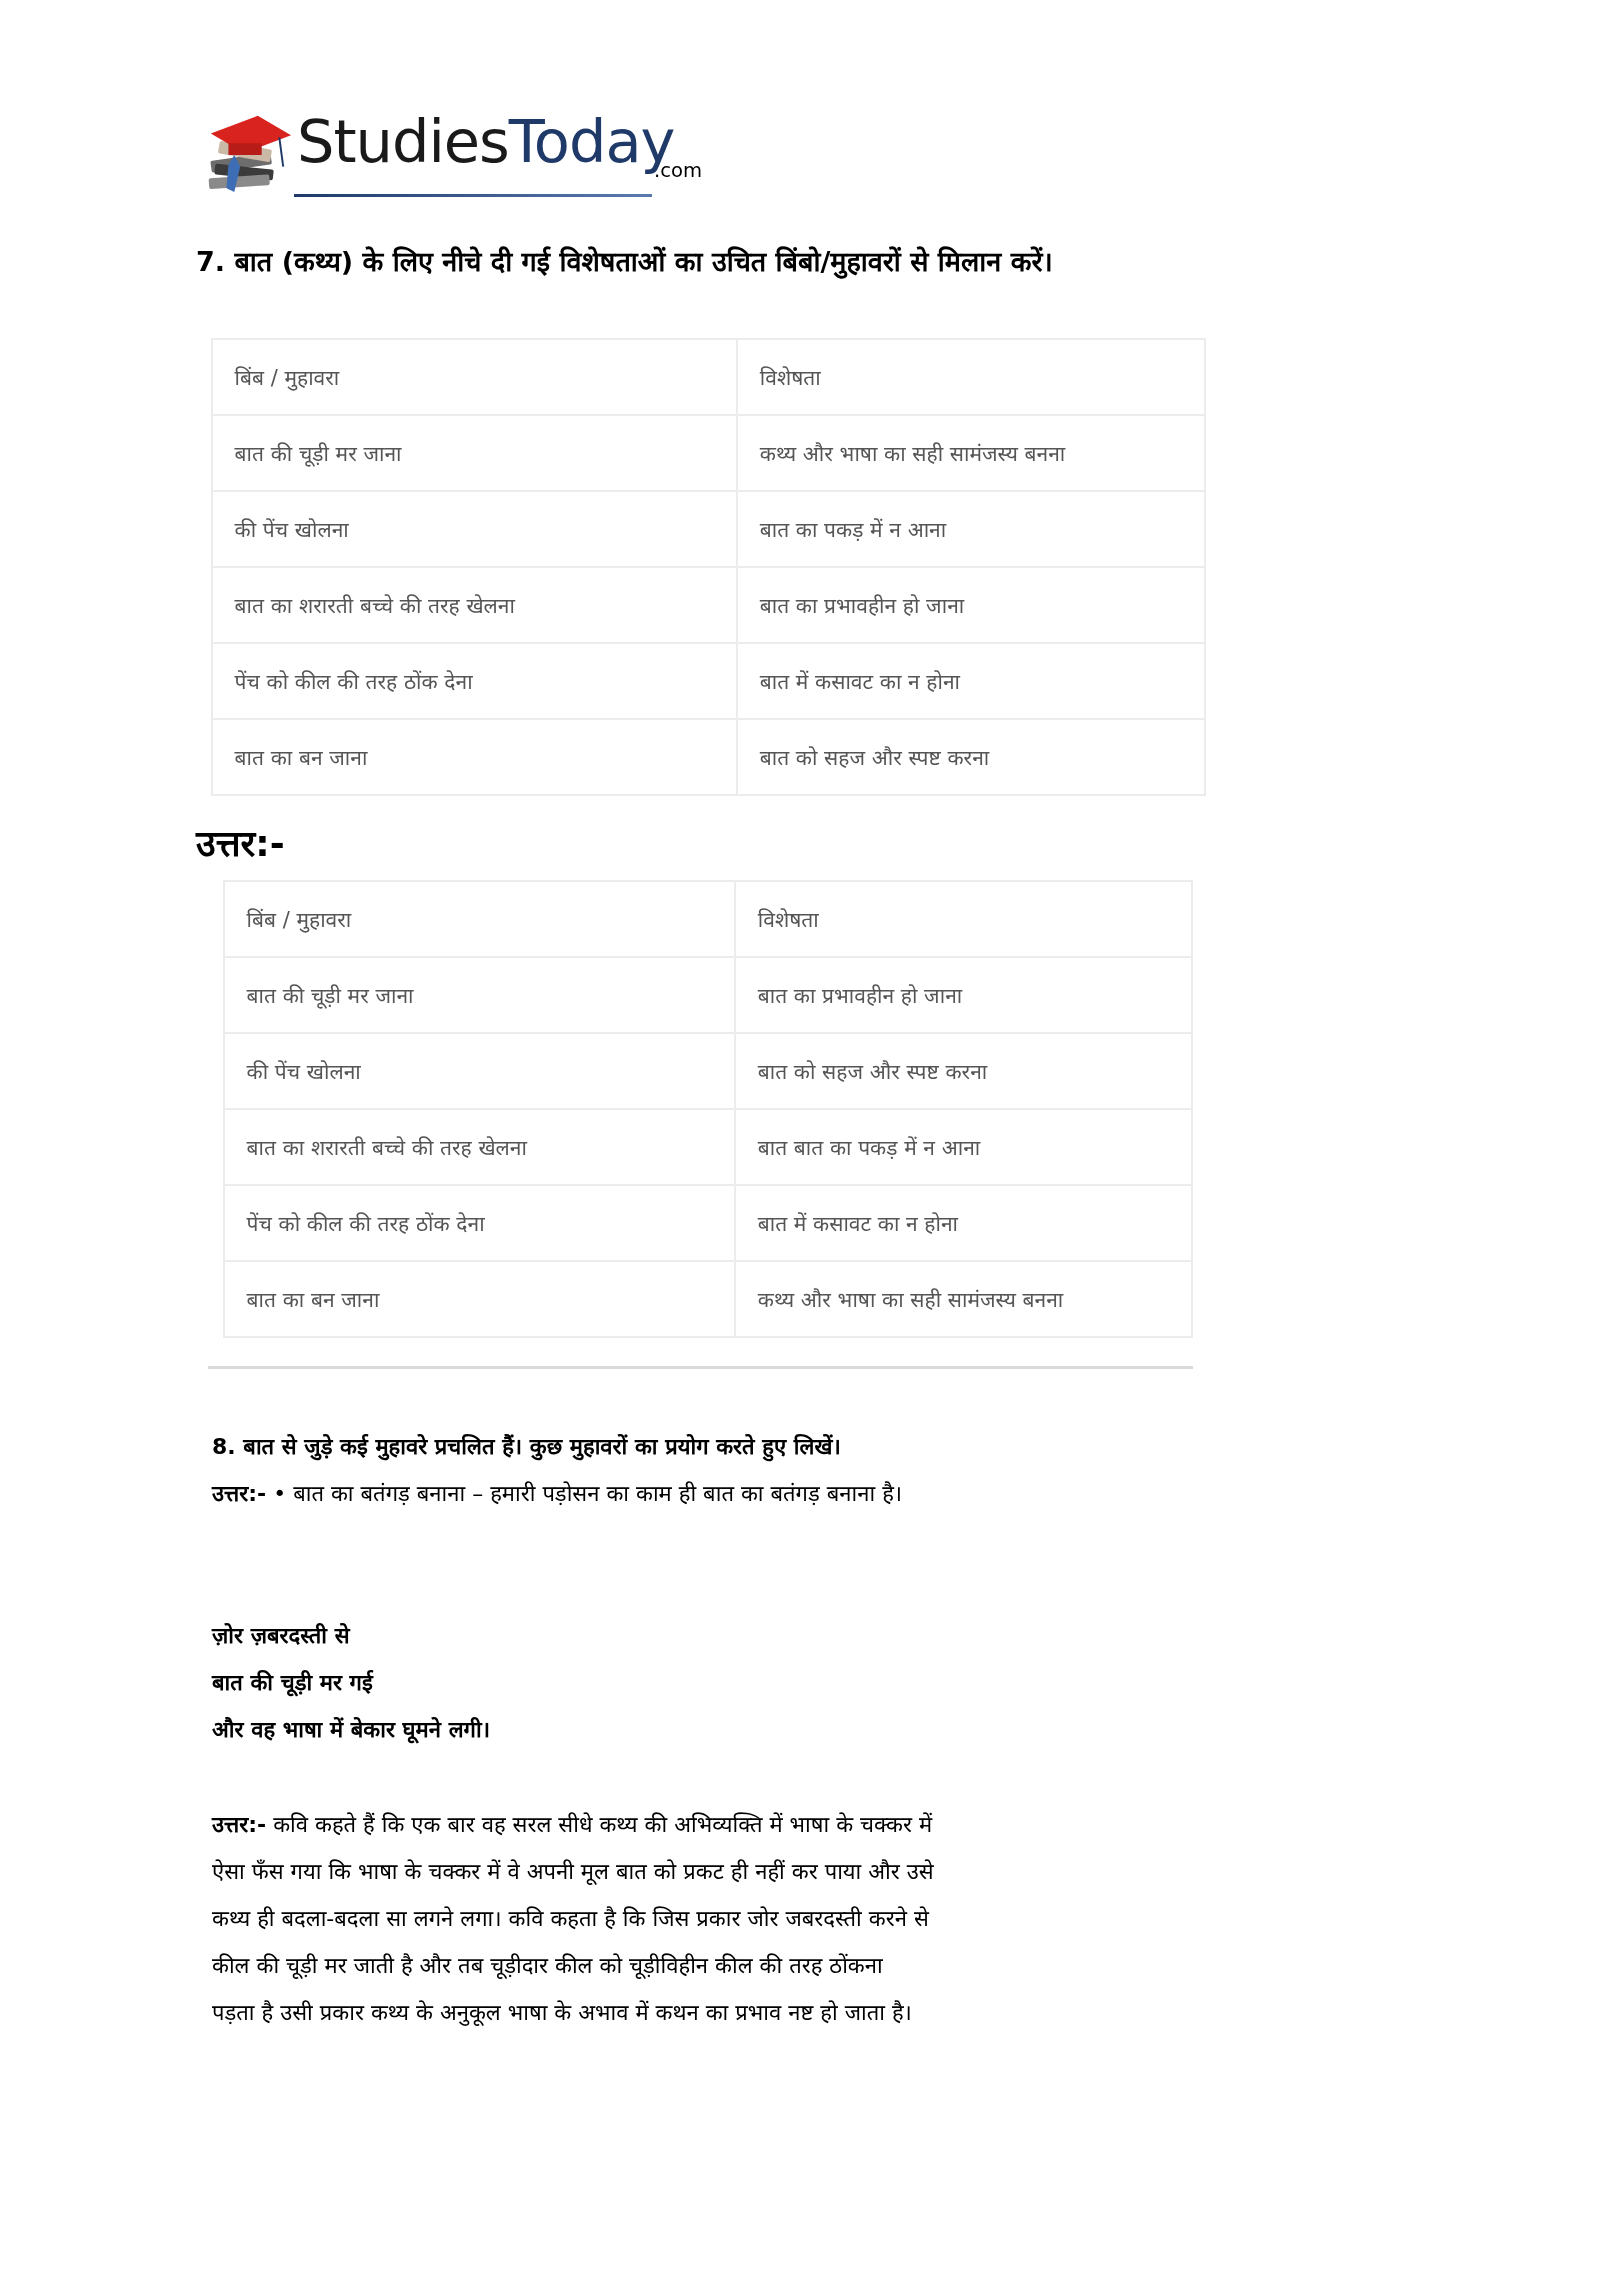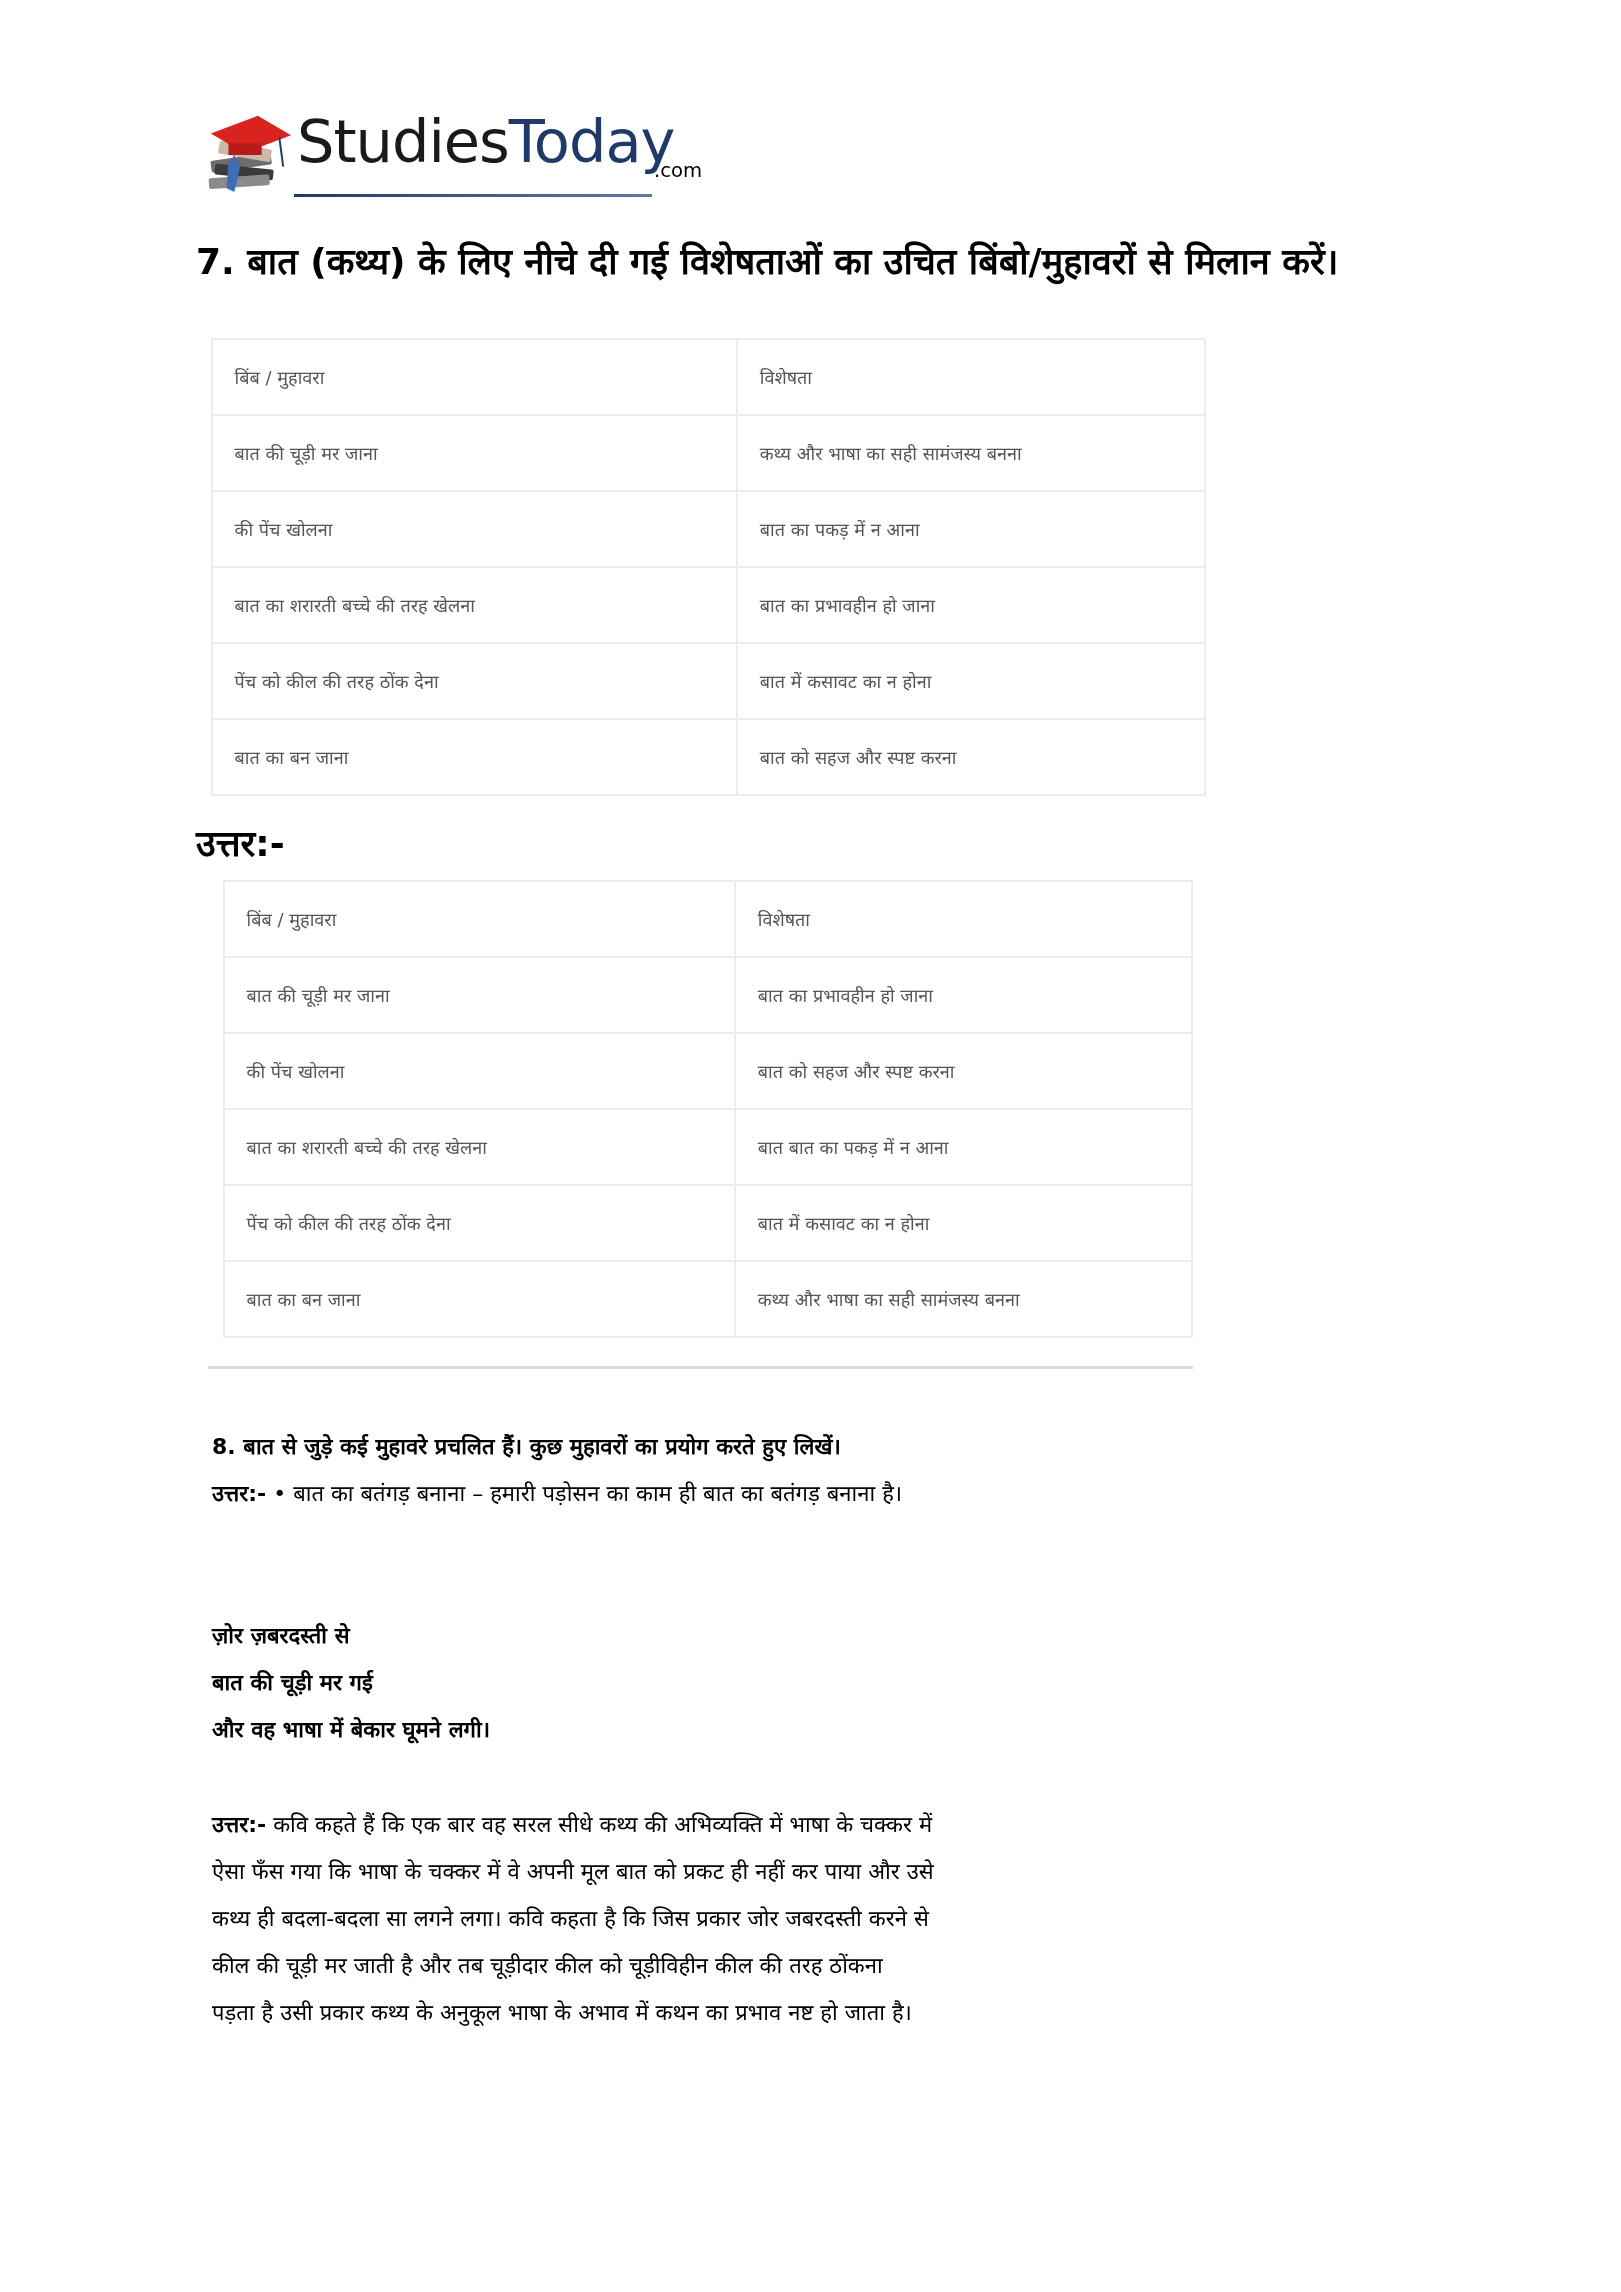--- a/index.html
+++ b/index.html
@@ -8,26 +8,26 @@
     .logo { position: absolute; left: 201px; top: 98px; width: 510px; height: 103px; }
     .logo-mark { position: absolute; left: 0; top: 7.8px; width: 93px; height: 90px; }
     .logo-text { position: absolute; left: 96px; top: 13.7px; font-family: "DejaVu Sans", sans-serif;
                  font-size: 59px; letter-spacing: -1px; line-height: 1; }
     .logo-text .s { color: #1a1a1a; }
     .logo-text .t { color: #1f3a68; }
     .logo-com { position: absolute; left: 453px; top: 61px; font-size: 19.6px; color: #000000; }
     .logo-underline { position: absolute; left: 93px; top: 96px; width: 358px; height: 2.9px;
                       background: linear-gradient(90deg, #1f3a68, #5a7bb0); }
 
-    .q { position: absolute; left: 196px; font-weight: bold; font-size: 36px; line-height: 47px; }
+    .q { position: absolute; left: 196px; font-weight: bold; font-size: 27px; line-height: 47px; }
     .q7 { top: 238px; width: 1225px; }
     .ans-head { position: absolute; left: 196px; top: 818px; font-weight: bold; font-size: 36px; }
 
     table.grid { position: absolute; border-collapse: collapse; background: #fff;
-                 font-family: "DejaVu Sans", sans-serif; color: #555; font-size: 18px;
+                 font-family: "DejaVu Sans", sans-serif; color: #555; font-size: 21px;
                  border: 2px solid #ececec; }
     table.grid td { border: 2px solid #ececec; padding: 0 21.6px; vertical-align: middle; }
     .t1 { left: 211px; top: 338px; width: 995px; }
     .t1 td { height: 74px; }
     .t1 td:first-child { width: 480px; }
     .t2 { left: 223px; top: 880px; width: 970px; }
     .t2 td { height: 74px; }
     .t2 td:first-child { width: 466px; }
 
     .hr { position: absolute; left: 208px; top: 1366px; width: 985px; height: 2.9px;

